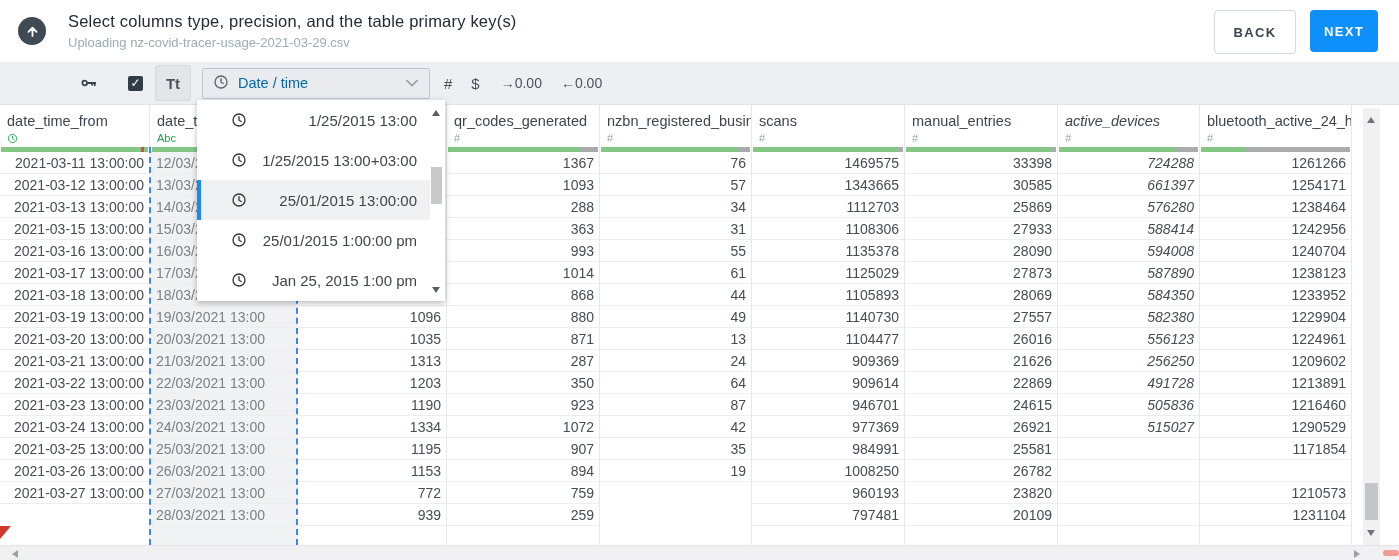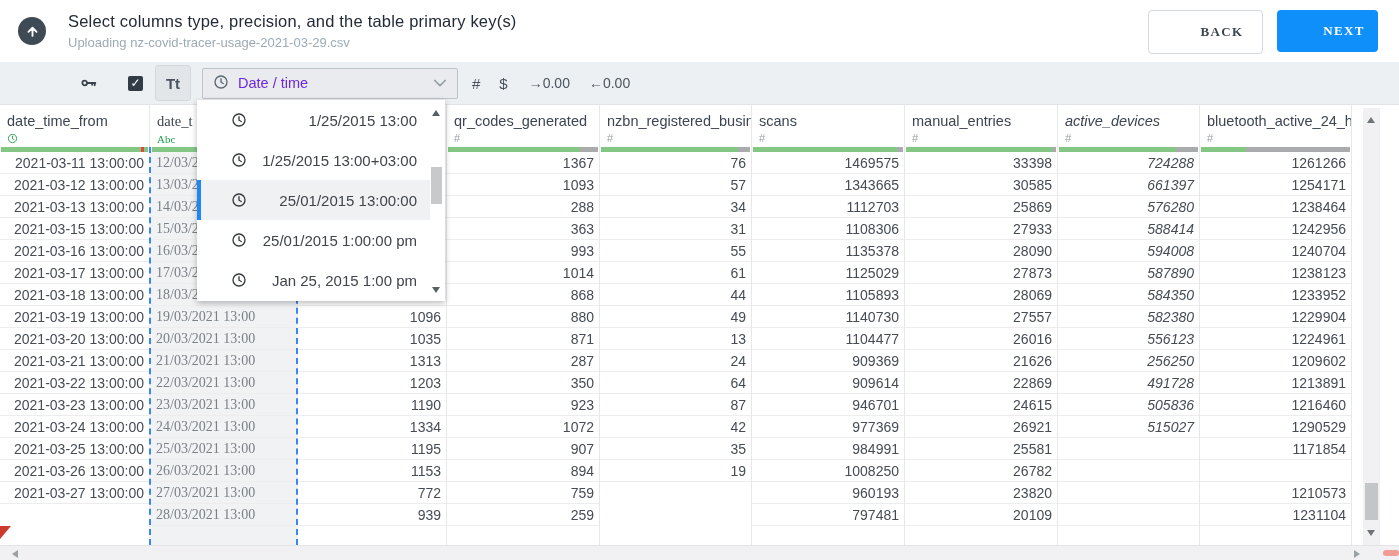--- a/index.html
+++ b/index.html
@@ -8,35 +8,35 @@
 
   
   .hdr{position:absolute;top:0;left:0;width:100%;height:62px;background:#fff;display:flex;align-items:center;}
   .upicon{width:28px;height:28px;border-radius:50%;background:#3e4a54;margin-left:18px;
           display:flex;align-items:center;justify-content:center;flex:0 0 auto;}
   .titles{margin-left:22px;}
   .title{font-size:16.5px;color:#222b36;letter-spacing:.2px;}
   .subtitle{font-size:13px;color:#9cabb5;margin-top:4px;}
   .actions{position:absolute;right:21px;top:10px;display:flex;gap:14px;}
   .btn{height:42px;border-radius:4px;font-weight:bold;font-size:13px;letter-spacing:1.3px;
-       display:flex;align-items:center;justify-content:center;cursor:pointer;font-family:Liberation Serif, serif;padding-left:33px;}
+       display:flex;align-items:center;justify-content:center;cursor:pointer;font-family:Liberation Sans, sans-serif;}
   .btn-back{width:80px;background:#fff;border:1px solid #d4d9dd;color:#3b4550;}
   .btn-next{width:68px;background:#0e8ffa;border:none;color:#fff;}
 
   
   .toolbar{position:absolute;top:62px;left:0;width:100%;height:43px;background:#edf0f3;
            border-bottom:1px solid #e0e4e7;box-sizing:border-box;display:flex;align-items:center;}
   .tb-key{margin-left:80px;display:flex;align-items:center;}
   .tb-check{margin-left:30px;width:15px;height:15px;background:#323c47;border-radius:2px;color:#fff;
             font-size:12px;line-height:15px;text-align:center;}
   .tb-tt{margin-left:12px;width:34px;height:34px;background:#e2e6e9;border:1px solid #d3d8dc;border-radius:3px;
          color:#49525c;font-size:15px;font-weight:600;display:flex;align-items:center;justify-content:center;}
-  .tb-select{margin-left:11px;width:256px;height:31px;background:#e9ebee;border:1px solid #bdc4ca;border-radius:2px;
+  .tb-select{margin-left:11px;width:228px;height:31px;background:#e9ebee;border:1px solid #bdc4ca;border-radius:2px;
              box-sizing:border-box;display:flex;align-items:center;padding:12px 10px;gap:9px;
-             color:#6d28d9;font-size:14.5px;}
+             color:#0369a1;font-size:14.5px;}
   .tb-select .chev{margin-left:auto;}
   .tb-glyph{color:#49525c;font-size:15px;}
   .tb-num{margin-left:14px;} .tb-cur{margin-left:19px;}
   .tb-prec{margin-left:21px;color:#4a545e;font-size:14px;} .tb-prec2{margin-left:19px;color:#4a545e;font-size:14px;}
 
   
   .grid{position:absolute;top:105px;left:0;width:1352px;height:440px;display:flex;}
   .gcol{position:relative;box-sizing:border-box;border-right:1px solid #e6e8ea;height:100%;flex:0 0 auto;}
   .ghead{height:42px;box-sizing:border-box;padding:8px 0 0 7px;overflow:hidden;}
   .ghead-label{font-size:14.5px;color:#3c4550;white-space:nowrap;overflow:hidden;}
@@ -158,21 +158,21 @@
           <div class="gcell al-r">2021-03-20 13:00:00</div>
           <div class="gcell al-r">2021-03-21 13:00:00</div>
           <div class="gcell al-r">2021-03-22 13:00:00</div>
           <div class="gcell al-r">2021-03-23 13:00:00</div>
           <div class="gcell al-r">2021-03-24 13:00:00</div>
           <div class="gcell al-r">2021-03-25 13:00:00</div>
           <div class="gcell al-r">2021-03-26 13:00:00</div>
           <div class="gcell al-r">2021-03-27 13:00:00</div>
         </div>
       </div>
-      <div class="gcol selected" style="width: 148px; font-family: Liberation Serif, serif;">
+      <div class="gcol selected" style="width: 148px;">
         <div class="ghead">
           <div class="ghead-label">date_t</div>
           <div class="ghead-icon"><span class="txt-glyph">Abc</span></div>
         </div>
         <div class="gbody">
           <div class="gbar">
             <span style="width: 100%; background: rgb(132, 199, 133);"></span>
           </div>
           <div class="gcell al-l">12/03/2021 13:00</div>
           <div class="gcell al-l">13/03/2021 13:00</div>

